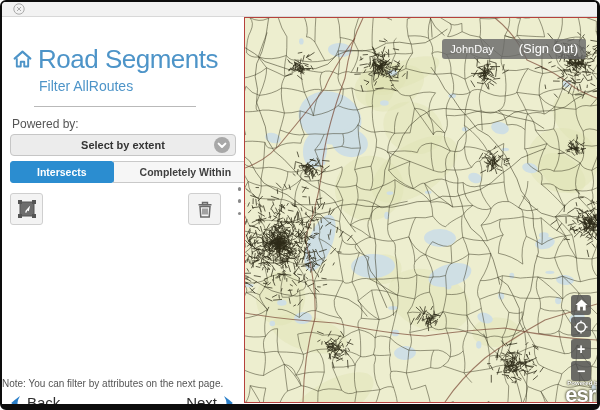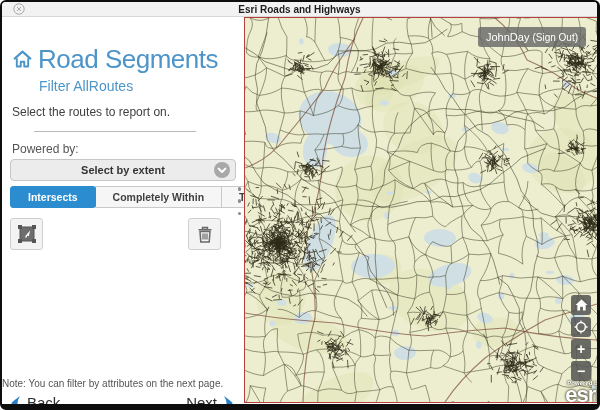--- a/index.html
+++ b/index.html
@@ -27,78 +27,76 @@
   .dropdown {
     position:relative; margin-top:3px; height:22px; width:100%;
     background:#ececec; border:1px solid #c6c6c6; border-radius:4px;
     display:flex; align-items:center; justify-content:center; cursor:pointer;
   }
   .dropdown .val { font-size:11px; font-weight:bold; color:#333; }
   .dropdown .chev { position:absolute; right:5px; top:2px; width:16px; height:16px; }
   .tabs { display:flex; margin-top:5px; width:211px; }
   .tab {
     height:22px; border:1px solid #c9c9c9; background:#f6f6f6; color:#3f3f3f;
-    font-size:10.5px; font-weight:bold; font-family:inherit; padding:0 17px; cursor:pointer; white-space:nowrap;
+    font-size:10.5px; font-weight:bold; font-family:inherit; padding:0 26px; cursor:pointer; white-space:nowrap;
   }
   .tab + .tab { margin-left:-1px; }
   .tab.active { background:var(--tab-active-bg); border-color:var(--tab-active-bg); color:#fff; border-radius:3px; position:relative; z-index:1; }
   .tools { display:flex; justify-content:space-between; width:211px; margin-top:10px; }
   .tool-btn {
     width:33px; height:32px; background:#f3f3f3; border:1px solid #cfcfcf; border-radius:3px;
     display:flex; align-items:center; justify-content:center; cursor:pointer;
   }
   .note { position:absolute; bottom:30px; left:0; width:100%; text-align:left; font-size:10px; color:#555; }
   .nav { position:absolute; bottom:8px; left:8px; right:10px; display:flex; justify-content:space-between; align-items:center; }
   .nav-btn { display:flex; align-items:center; gap:6px; font-size:15px; color:#2f2f2f; cursor:pointer; }
   
   .splitter { position:absolute; left:233px; top:170px; width:9px; height:28px; display:flex; flex-direction:column; align-items:center; justify-content:space-between; cursor:col-resize; }
   .splitter i { width:3.5px; height:3.5px; border-radius:50%; background:#8a8a8a; }
   
   .map { position:absolute; left:242px; top:0; width:354px; height:386px; border:1px solid var(--map-border-red); background:var(--map-bg); overflow:hidden; }
   .map svg.canvas { display:block; }
   .user-btn {
-    position:absolute; top:9px; right:11px; height:20px; padding:0 8px;
+    position:absolute; top:21px; right:11px; height:20px; padding:0 8px;
     background:rgba(105,105,105,0.82); border-radius:3px; color:#fff;
     display:flex; align-items:baseline; gap:3px; cursor:pointer;
   }
   .user-btn .uname { font-size:11px; line-height:20px; }
-  .user-btn .signout { font-size:10px; }
+  .user-btn .signout { font-size:13px;margin-left:22px; }
   .map-controls { position:absolute; right:6px; top:277px; display:flex; flex-direction:column; gap:2px; }
   .mc-btn {
     width:20px; height:20px; background:rgba(82,82,82,0.85); border:none; border-radius:3px;
     color:#fff; font-size:14px; font-weight:bold; line-height:18px; text-align:center; cursor:pointer;
     display:flex; align-items:center; justify-content:center; padding:0; font-family:inherit;
   }
   .esri-logo { position:absolute; right:-4px; bottom:-2px; color:#fff; text-align:left; pointer-events:none; }
   .esri-logo .powered { font-size:6px; font-weight:bold; text-shadow:0 0 2px #40402a, 0 0 2px #40402a; margin-left:2px; }
   .esri-logo .brand { font-size:22px; font-weight:bold; line-height:18px; letter-spacing:-1px; text-shadow:0 0 3px #40402a, 0 0 2px #40402a; }
 </style>
 </head>
 <body>
 
 <div class="window">
   <div class="titlebar">
     <svg class="close-btn" viewBox="0 0 12 12">
       <circle cx="6" cy="6" r="5.2" fill="none" stroke="#a9a9a9" stroke-width="1"></circle>
       <path d="M4 4 L8 8 M8 4 L4 8" stroke="#a9a9a9" stroke-width="1"></path>
     </svg>
-    <div class="title">Esri Roads and Highways</div>
   </div>
   <div class="body">
 
     <div class="panel">
       <div class="heading-row">
         <svg width="21" height="21" viewBox="0 0 24 24">
           <path d="M3 11 L12 3 L21 11" fill="none" stroke="var(--accent-blue)" stroke-width="2.4" stroke-linecap="round" stroke-linejoin="round"></path>
           <path d="M5.5 10.5 V20 H10 V14.5 H14 V20 H18.5 V10.5" fill="none" stroke="var(--accent-blue)" stroke-width="2.2" stroke-linejoin="round"></path>
         </svg>
         <h1>Road Segments</h1>
       </div>
       <div class="subtitle">Filter AllRoutes</div>
-      <div class="desc">Select the routes to report on.</div>
       <hr class="divider">
       <div class="filter-label">Powered by:</div>
 
       <div class="dropdown">
         <span class="val">Select by extent</span>
         <svg class="chev" viewBox="0 0 16 16">
           <circle cx="8" cy="8" r="8" fill="#a8a8a8"></circle>
           <path d="M4.6 6.6 L8 10 L11.4 6.6" fill="none" stroke="#fff" stroke-width="2" stroke-linecap="round" stroke-linejoin="round"></path>
         </svg>
       </div>

